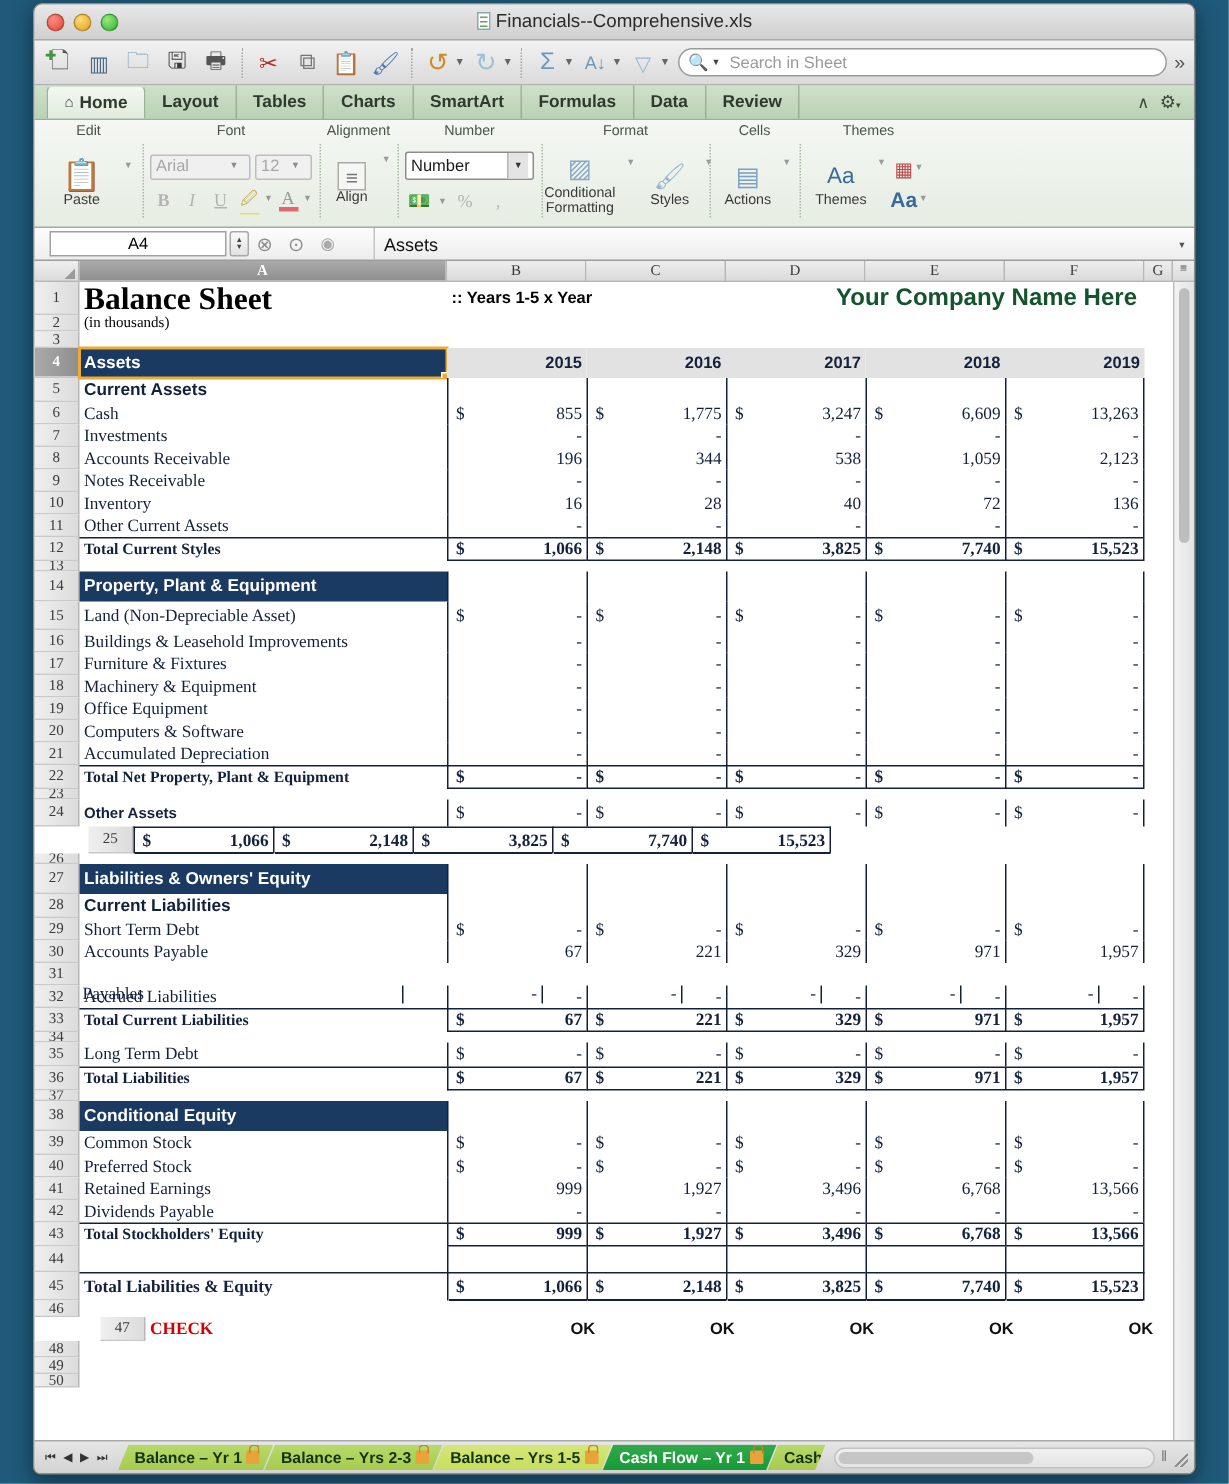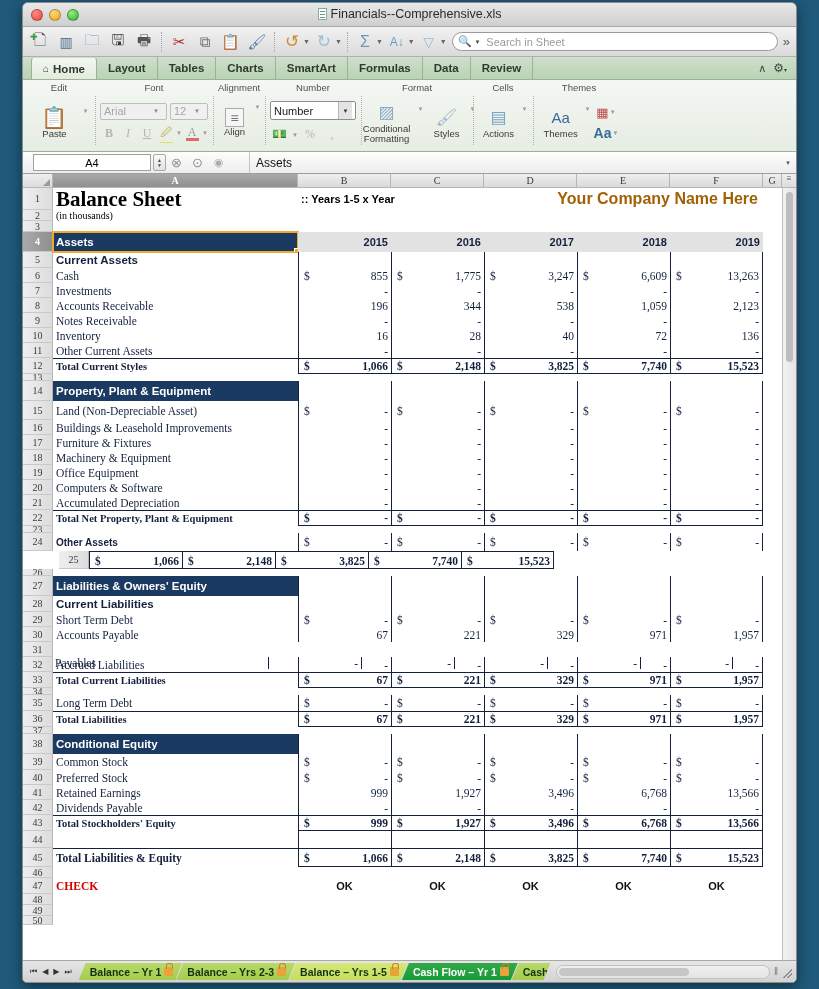--- a/index.html
+++ b/index.html
@@ -247,21 +247,21 @@
   .ol-thin { border-top: 1px solid #14213d; }
   .dbl-bottom { box-shadow: inset 0 -3px 0 -2px #14213d, inset 0 -1px 0 0 #14213d; }
   .vline-l { border-left: 1px solid #14213d; }
   .vline-r { border-right: 1px solid #14213d; }
   .check { color: #d40000; font-weight: bold; font-family: "Liberation Serif", serif; }
   .okc { justify-content: center; font-family: "Liberation Sans", sans-serif; font-size: 11px; font-weight: bold; color: #111; }
 
   .title-cell { font-family: "Liberation Serif", serif; font-weight: bold; font-size: 21px; color: #000; }
   .sub-cell { font-family: "Liberation Serif", serif; font-size: 10px; color: #000; }
   .meta-cell { font-family: "Liberation Sans", sans-serif; font-weight: bold; font-size: 11px; color: #000; }
-  .company-cell { font-family: "Liberation Sans", sans-serif; font-weight: bold; font-size: 16px; color: #a16207; }
+  .company-cell { font-family: "Liberation Sans", sans-serif; font-weight: bold; font-size: 16px; color: #14532d; }
   .yearhdr { font-family: "Liberation Sans", sans-serif; font-weight: bold; font-size: 11px; color: #14213d; }
 
   
   .vscroll {
     width: 14px; flex: 0 0 auto;
     background: linear-gradient(to right,#f3f3f3,#e3e3e3);
     border-left: 1px solid #bdbdbd;
     position: relative;
   }
   .vthumb {
@@ -1464,21 +1464,21 @@
             <div class="cells">
               <div class="c cA"></div>
               <div class="c cN"></div>
               <div class="c cN"></div>
               <div class="c cN"></div>
               <div class="c cN"></div>
               <div class="c cN"></div>
               <div class="c cG"></div>
             </div>
           </div>
-          <div class="row" style="height: 16px;">
+          <div class="row" style="height: 16px; padding-left: 44px;">
             <div class="rh" style="height: 16px;">47</div>
             <div class="cells">
               <div class="c cA check">CHECK</div>
               <div class="c cN okc">OK</div>
               <div class="c cN okc">OK</div>
               <div class="c cN okc">OK</div>
               <div class="c cN okc">OK</div>
               <div class="c cN okc">OK</div>
               <div class="c cG"></div>
             </div>

